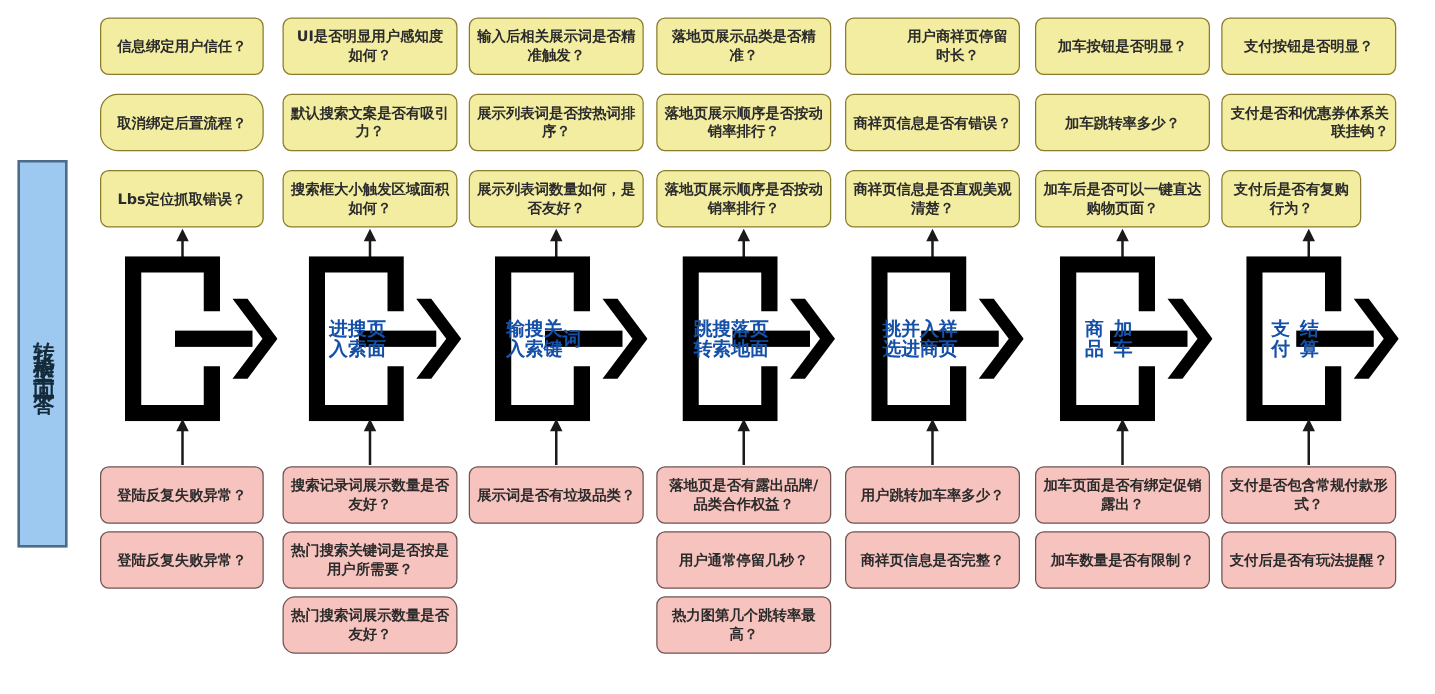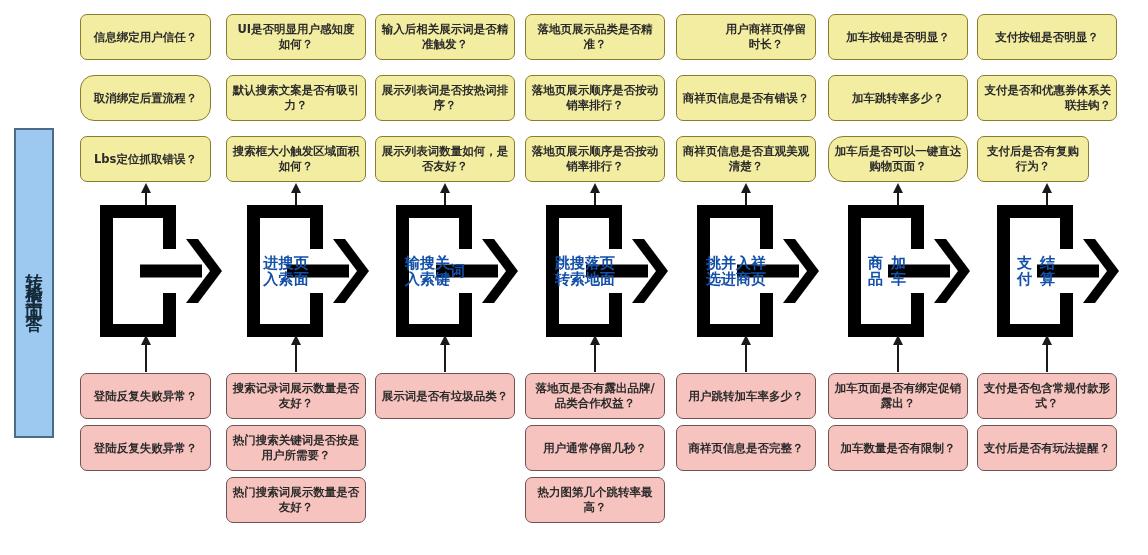--- a/index.html
+++ b/index.html
@@ -119,21 +119,21 @@
           <polygon points="86,34 98,34 122,66 98,98 86,98 110,66" fill="#000000"></polygon>
         </svg>
         <div class="flow-label">
           <div>进入</div>
           <div>搜索</div>
           <div>页面</div>
         </div>
       </div>
       <div class="card bottom" style="left: 226px; top: 373px; width: 140px; height: 46px;">搜索记录词展示数量是否友好？</div>
       <div class="card bottom" style="left: 226px; top: 425px; width: 140px; height: 46px;">热门搜索关键词是否按是用户所需要？</div>
-      <div class="card bottom" style="left: 226px; top: 477px; width: 140px; height: 46px;">热门搜索词展示数量是否友好？</div>
+      <div class="card bottom" style="left: 226px; top: 477px; width: 140px; height: 46px; border-radius: 10px;">热门搜索词展示数量是否友好？</div>
       <svg class="conn" width="14" height="37" style="left: 289px; top: 335px;">
         <line x1="7" x2="7" y1="37" y2="7" stroke="#1a1a1a" stroke-width="2"></line>
         <polygon points="7,0 2,10 12,10" fill="#1a1a1a"></polygon>
       </svg>
       <div class="card top" style="left: 375px; top: 14px; width: 140px; height: 46px;">输入后相关展示词是否精准触发？</div>
       <div class="card top" style="left: 375px; top: 75px; width: 140px; height: 46px;">展示列表词是否按热词排序？</div>
       <div class="card top" style="left: 375px; top: 136px; width: 140px; height: 46px;">展示列表词数量如何，是否友好？</div>
       <svg class="conn" width="14" height="24" style="left: 438px; top: 183px;">
         <line x1="7" x2="7" y1="24" y2="7" stroke="#1a1a1a" stroke-width="2"></line>
         <polygon points="7,0 2,10 12,10" fill="#1a1a1a"></polygon>
@@ -204,21 +204,21 @@
         </div>
       </div>
       <div class="card bottom" style="left: 676px; top: 373px; width: 140px; height: 46px;">用户跳转加车率多少？</div>
       <div class="card bottom" style="left: 676px; top: 425px; width: 140px; height: 46px;">商祥页信息是否完整？</div>
       <svg class="conn" width="14" height="37" style="left: 739px; top: 335px;">
         <line x1="7" x2="7" y1="37" y2="7" stroke="#1a1a1a" stroke-width="2"></line>
         <polygon points="7,0 2,10 12,10" fill="#1a1a1a"></polygon>
       </svg>
       <div class="card top" style="left: 828px; top: 14px; width: 140px; height: 46px;">加车按钮是否明显？</div>
       <div class="card top" style="left: 828px; top: 75px; width: 140px; height: 46px;">加车跳转率多少？</div>
-      <div class="card top" style="left: 828px; top: 136px; width: 140px; height: 46px; border-radius: 15px;">加车后是否可以一键直达购物页面？</div>
+      <div class="card top" style="left: 828px; top: 136px; width: 140px; height: 46px;">加车后是否可以一键直达购物页面？</div>
       <svg class="conn" width="14" height="24" style="left: 891px; top: 183px;">
         <line x1="7" x2="7" y1="24" y2="7" stroke="#1a1a1a" stroke-width="2"></line>
         <polygon points="7,0 2,10 12,10" fill="#1a1a1a"></polygon>
       </svg>
       <div class="flow" style="left: 848px; top: 205px;">
         <svg width="122" height="132">
           <polygon points="0,0 76,0 76,44 63,44 63,13 13,13 13,119 63,119 63,88 76,88 76,132 0,132" fill="#000000"></polygon>
           <rect x="40" y="59.5" width="62" height="13" fill="#000000"></rect>
           <polygon points="86,34 98,34 122,66 98,98 86,98 110,66" fill="#000000"></polygon>
         </svg>

